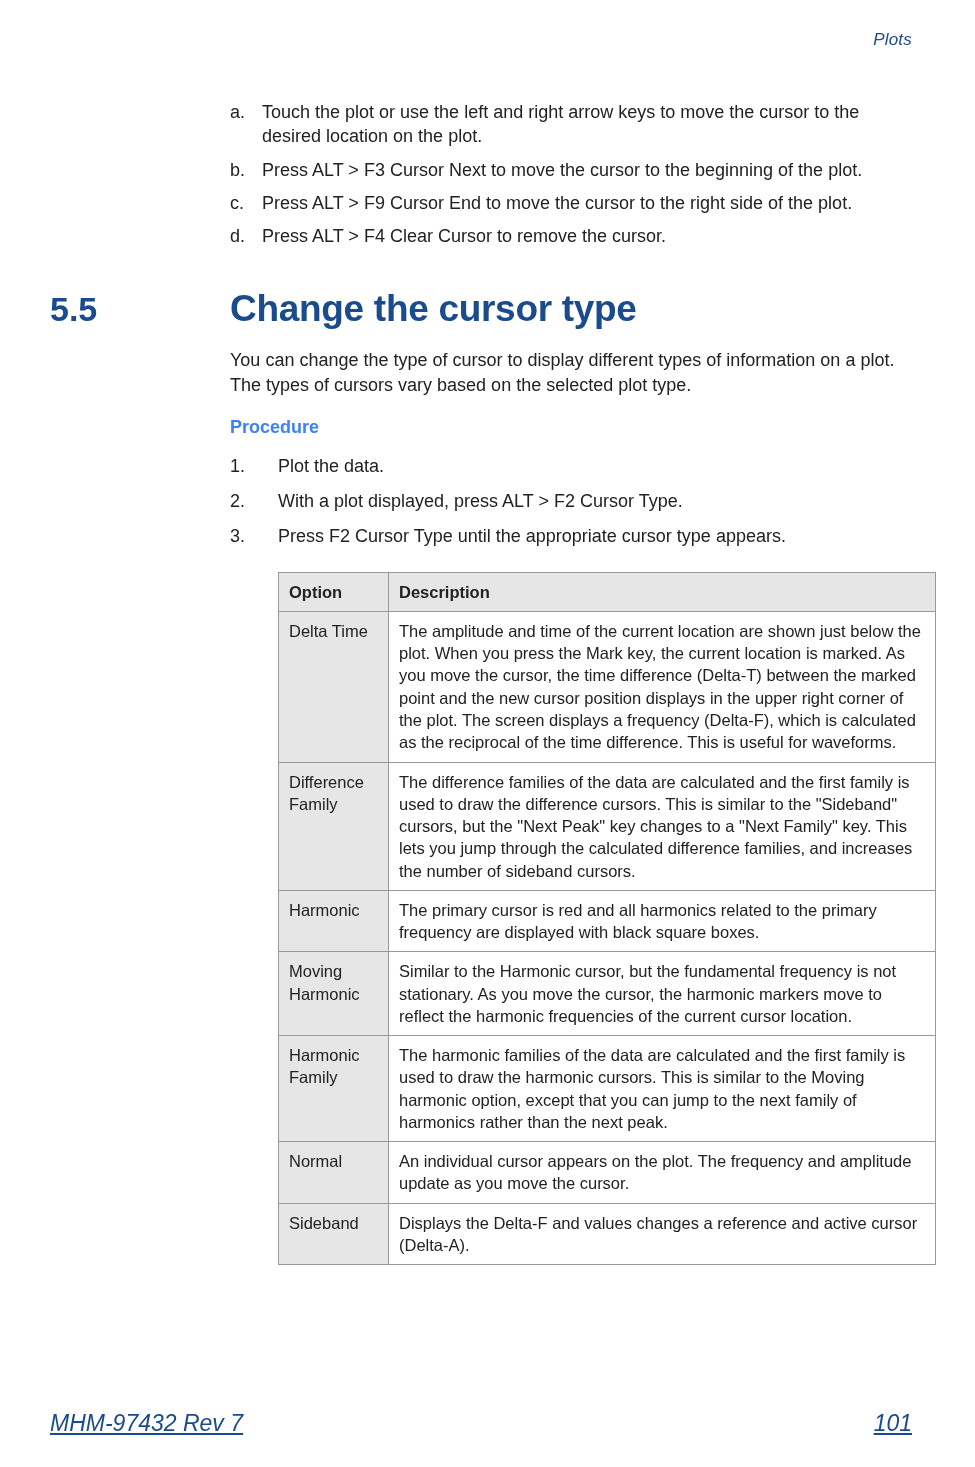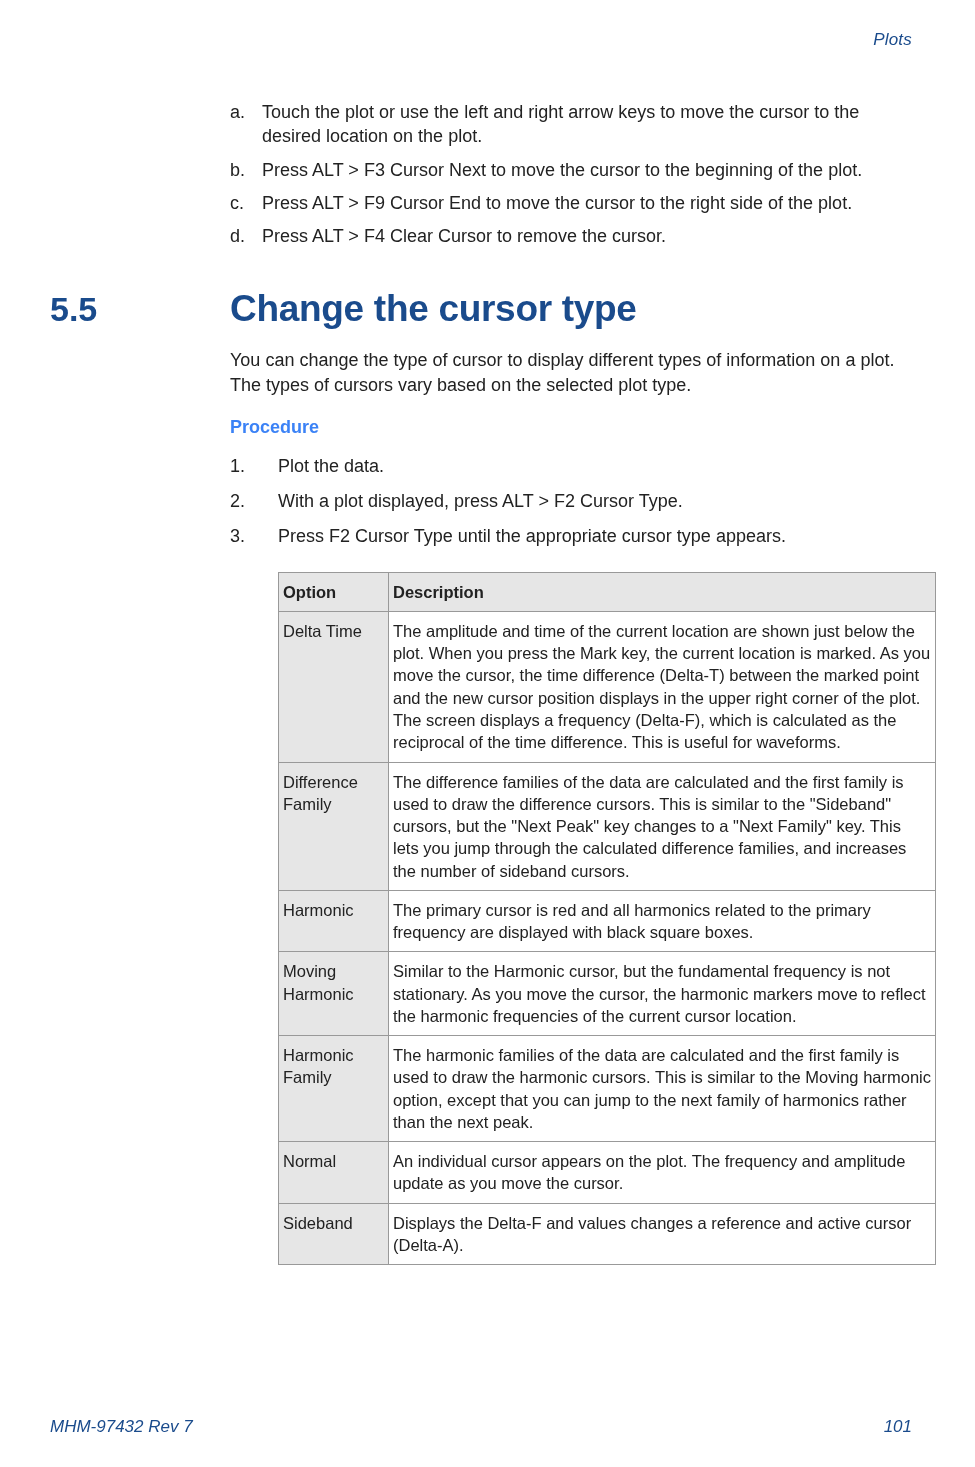--- a/index.html
+++ b/index.html
@@ -96,21 +96,21 @@
 
   table.opt {
     border-collapse: collapse;
     width: 658px;
     margin: 22px 0 0 48px;
     font-size: 16.5px;
     line-height: 1.35;
   }
   table.opt th, table.opt td {
     border: 1px solid #999;
-    padding: 8px 4px;
+    padding: 8px 10px;
     vertical-align: top;
     text-align: left;
   }
   table.opt th {
     background: #e6e6e6;
     font-weight: 700;
   }
   table.opt td.opt-col {
     background: #e6e6e6;
     width: 110px;
@@ -118,21 +118,22 @@
   }
   .footer {
     position: absolute;
     bottom: 30px;
     left: 50px;
     right: 50px;
     display: flex;
     justify-content: space-between;
     color: #1a4b8c;
     font-style: italic;
-    font-size: 17px;
+    font-size: 23px;
+    text-decoration: underline;
   }
 </style>
 </head>
 <body>
 
 <div class="page">
 
   <div class="header-right">Plots</div>
 
   <div class="content">

